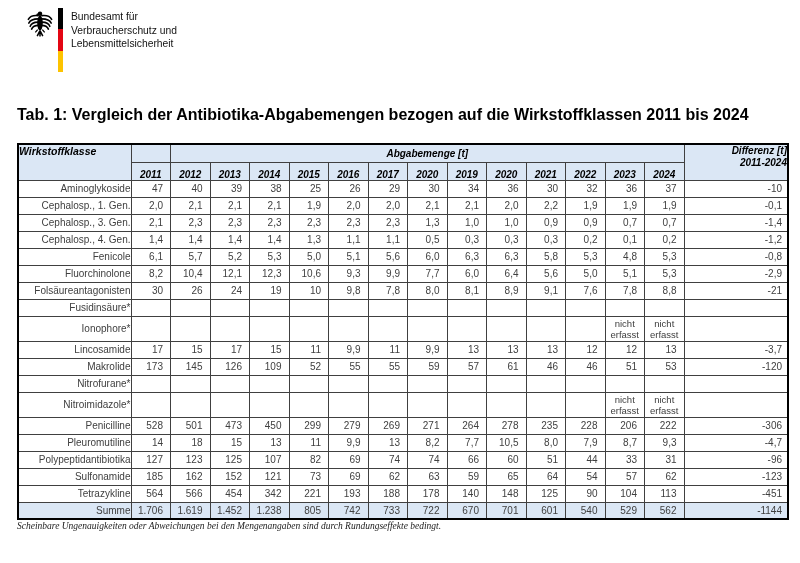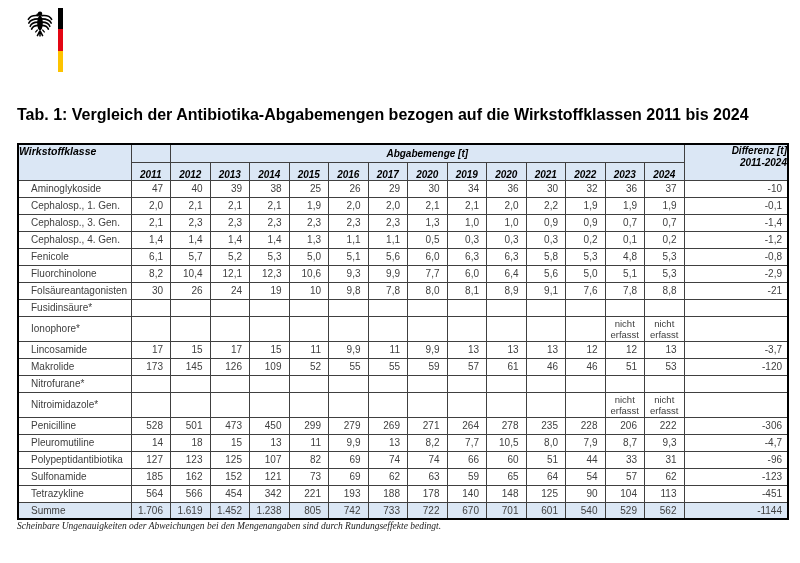--- a/index.html
+++ b/index.html
@@ -38,21 +38,21 @@
   table.data th, table.data td { border: 1px solid var(--border); padding: 0; overflow: hidden; }
   thead th { background: var(--header-bg); color: #000; font-weight: bold; border-color: #000; font-style: italic; }
   thead tr.r1 { height: 18px; }
   thead tr.r2 { height: 18px; }
   th.wk { text-align: left; vertical-align: top; padding: 2px 0 0 4px; font-size: 10.5px; }
   th.over2011, th.abgabe { border-bottom-style: hidden; }
   th.abgabe { text-align: center; vertical-align: middle; }
   th.year { border-top-style: hidden; text-align: center; vertical-align: bottom; padding-bottom: 3px; }
   th.diffh { text-align: right; vertical-align: top; padding: 2px 5px 0 0; line-height: 12px; font-size: 10px; }
   tbody tr { height: 17px; }
-  tbody td.label { text-align: left; padding-left: 12px; white-space: nowrap; margin-left: 24px; }
+  tbody td.label { text-align: right; padding-left: 12px; white-space: nowrap; margin-left: 24px; }
   tbody td.num { text-align: right; padding-right: 7px; }
   tbody td.num.ne { text-align: center; padding: 1px 1px; line-height: 11px; font-size: 9.5px; white-space: normal; }
   tbody td.diff { text-align: right; padding-right: 5px; }
   tbody tr.sum td { background: var(--sum-bg); }
   
   .footnotes {
     position: absolute; top: 520px; left: 17px; width: 770px;
     font-family: "Liberation Serif", serif; font-style: italic;
     font-size: 9.5px; color: #1a1a1a;
   }
@@ -77,20 +77,25 @@
     <circle cx="15" cy="5" r="2.4" fill="#000"></circle>
     <path d="M13 4.5 L10.5 5.5 L13 6.5 Z" fill="#000"></path>
     <path d="M15 23 L12 29 M15 23 L15 29.5 M15 23 L18 29" stroke="#000" stroke-width="1.6"></path>
     <path d="M12.5 22 L10 25 M17.5 22 L20 25" stroke="#000" stroke-width="1.3"></path>
   </svg>
   <div class="flagbar">
     <div class="seg" id="seg-black" style="background: rgb(0, 0, 0);"></div>
     <div class="seg" id="seg-red" style="background: rgb(227, 6, 19);"></div>
     <div class="seg" id="seg-gold" style="background: rgb(253, 195, 0);"></div>
   </div>
+  <div class="org">
+    <div>Bundesamt für</div>
+    <div>Verbraucherschutz und</div>
+    <div>Lebensmittelsicherheit</div>
+  </div>
 </header>
 
 <h1 class="title">Tab. 1: Vergleich der Antibiotika-Abgabemengen bezogen auf die Wirkstoffklassen 2011 bis 2024</h1>
 
 <table class="data">
   <colgroup id="cols">
       <col style="width: 113px;">
       <col style="width: 39.5px;">
       <col style="width: 39.5px;">
       <col style="width: 39.5px;">

